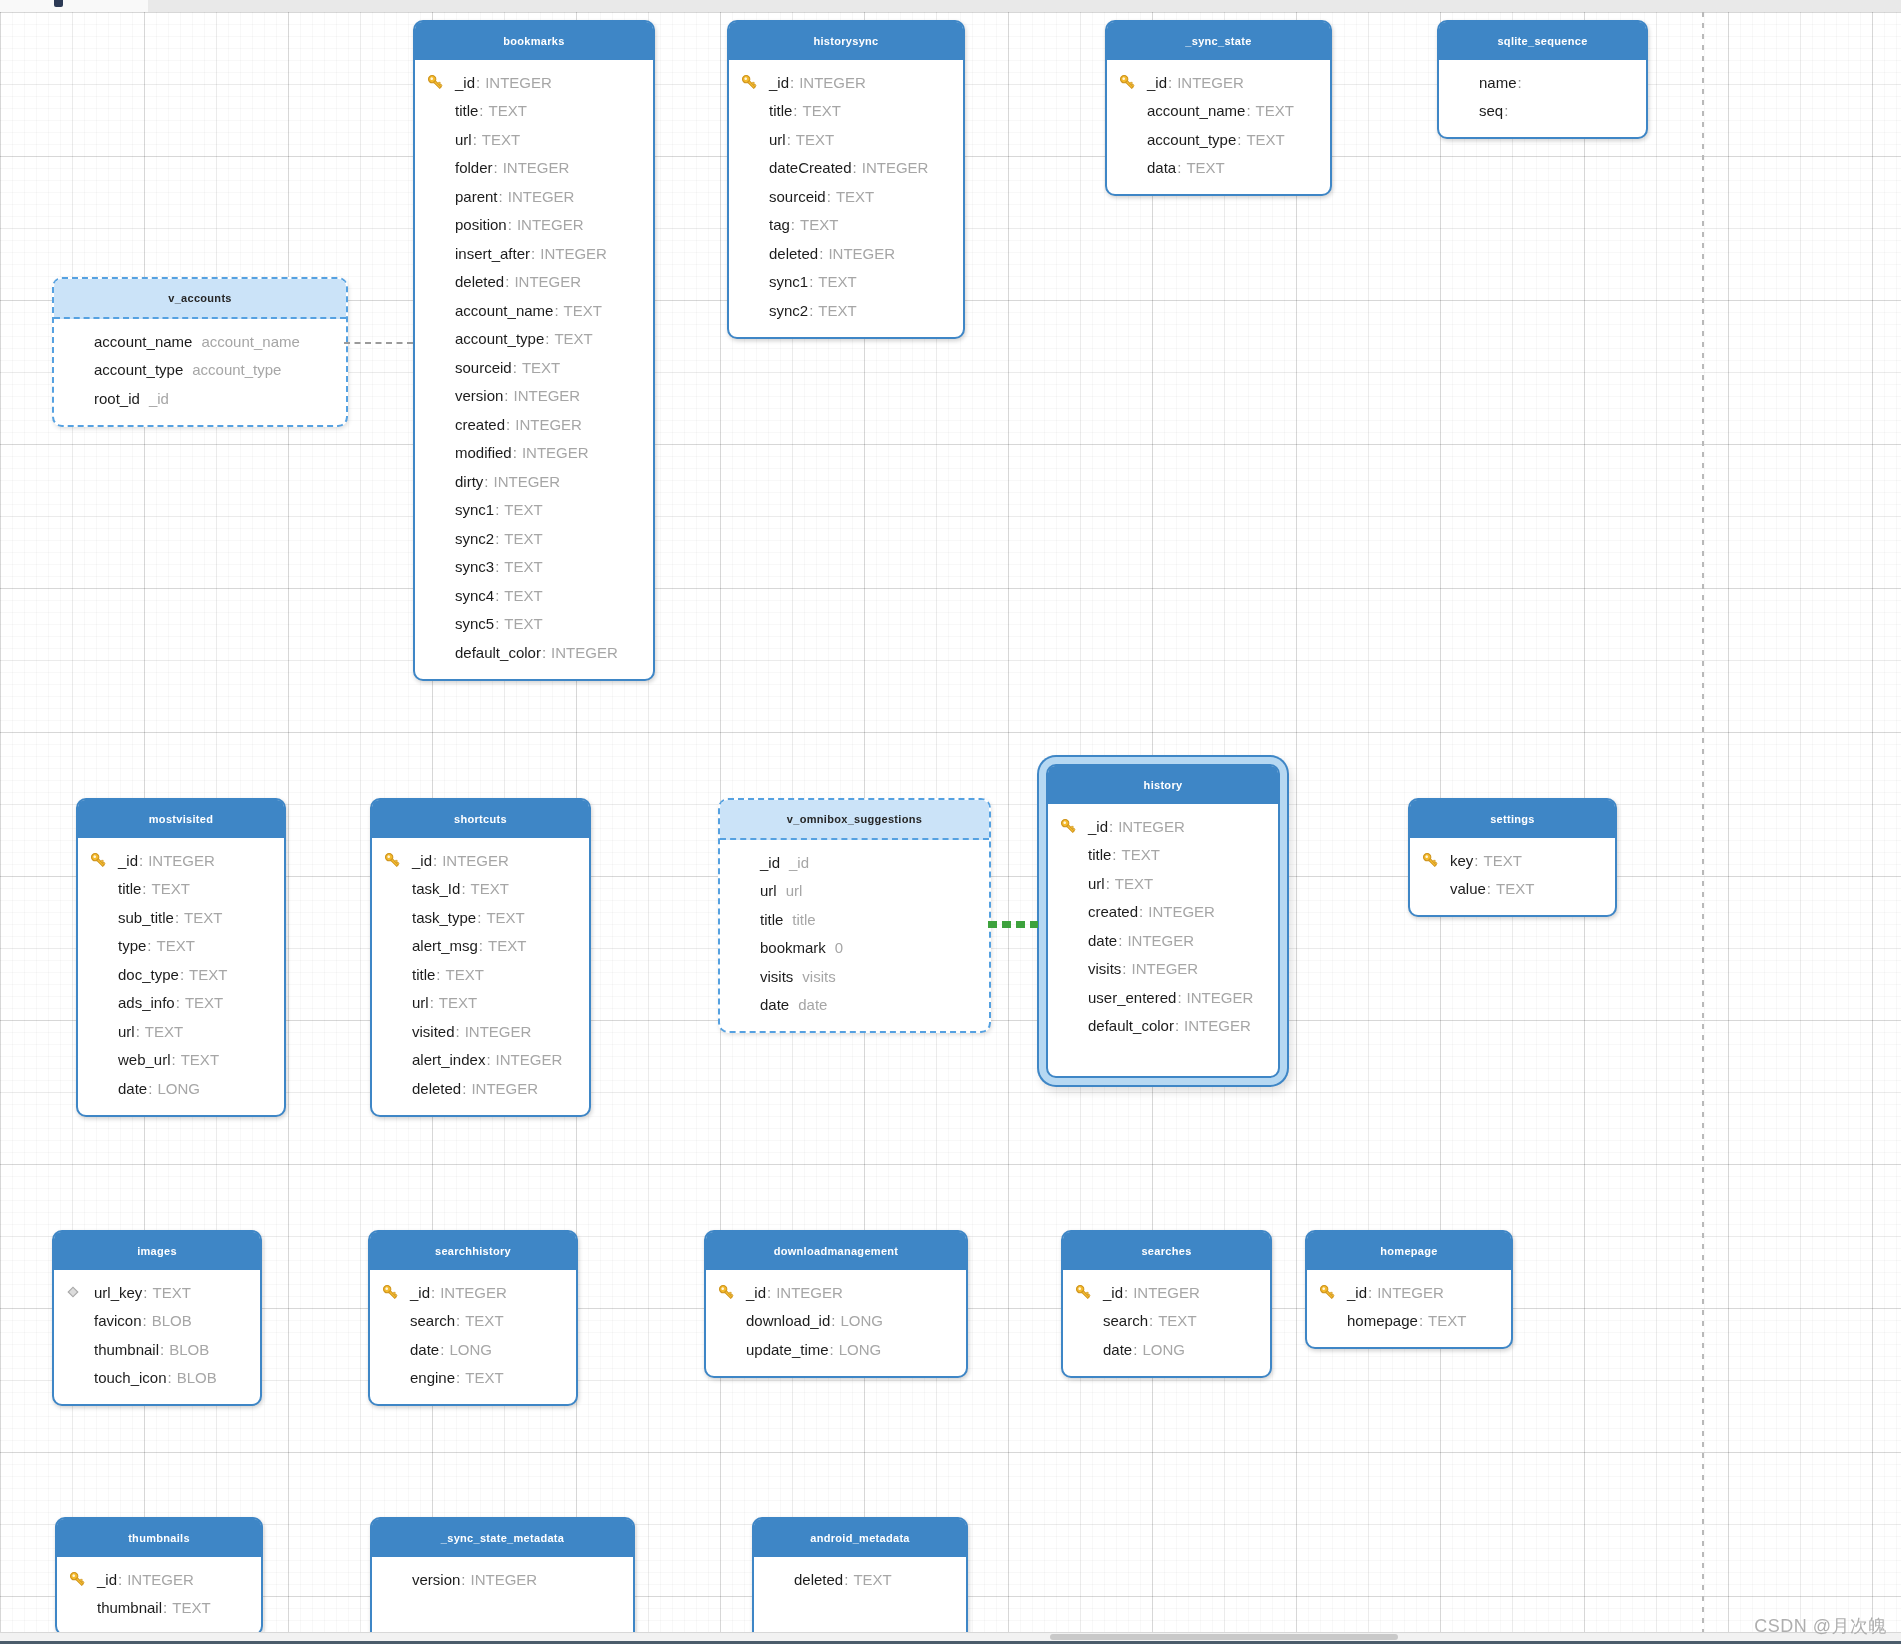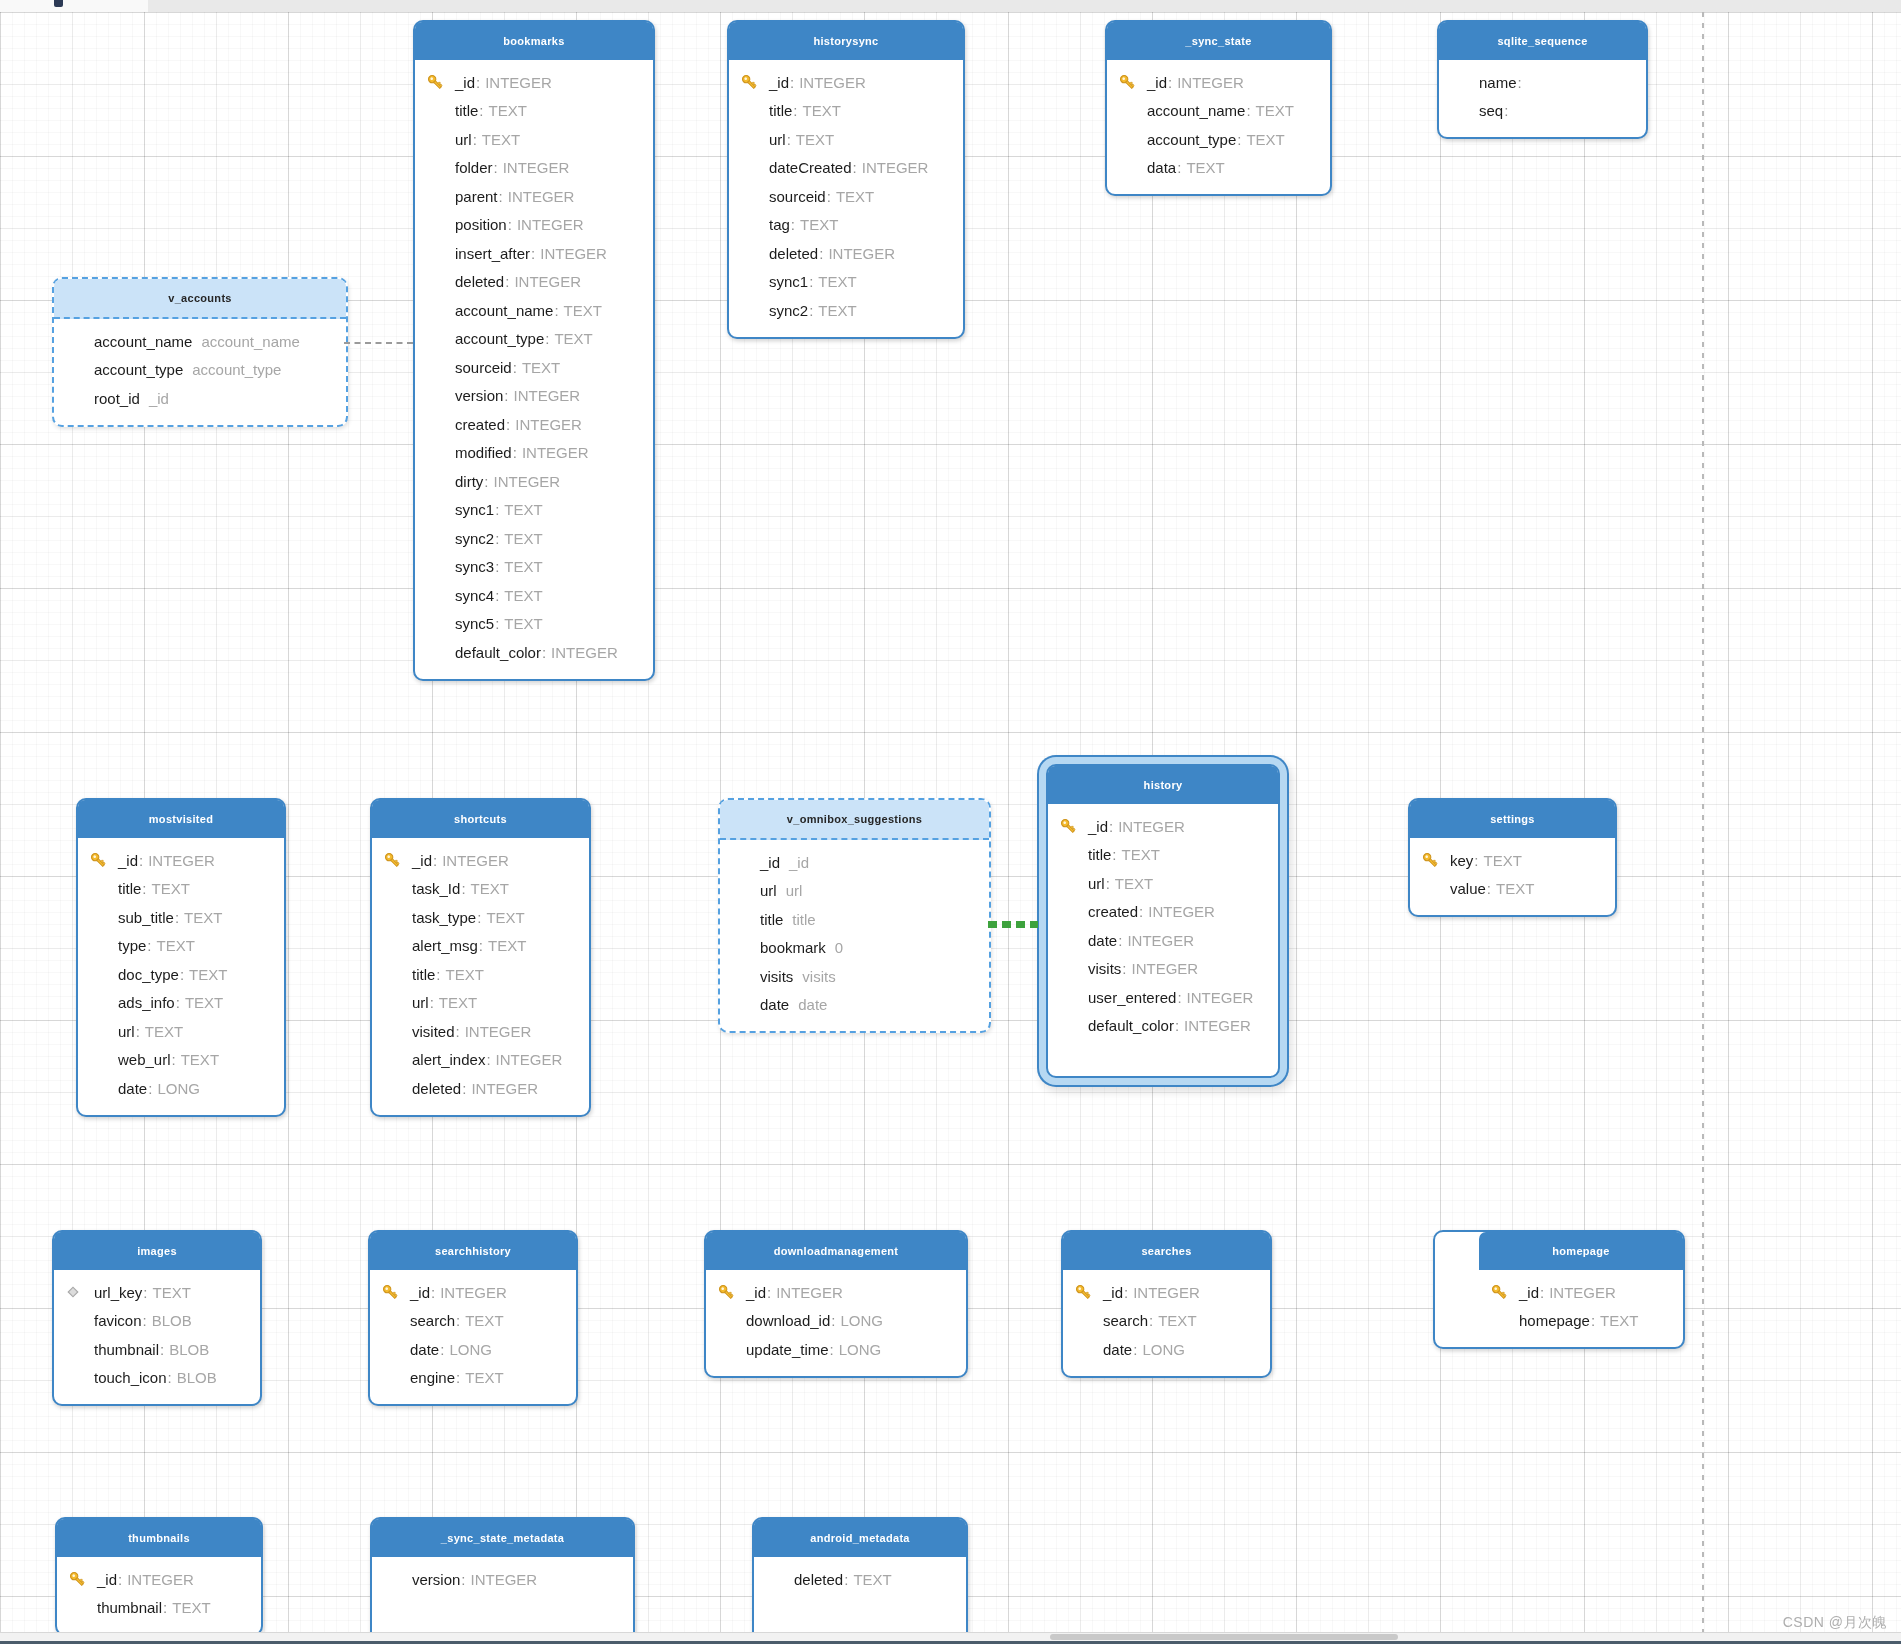--- a/index.html
+++ b/index.html
@@ -59,21 +59,21 @@
   .conn-green{position:absolute;height:7px;
      background:repeating-linear-gradient(90deg,var(--green) 0 9px,transparent 9px 14px);}
   
   #page-divider{position:absolute;width:2px;
      background:repeating-linear-gradient(180deg,#b9b9b9 0 5px,transparent 5px 11px);}
   
   #hscroll{position:absolute;left:0;top:1632px;width:1901px;height:9px;background:#f2f2f2;border-top:1px solid #d8d8d8;}
   #hscroll-thumb{position:absolute;left:1050px;top:1634px;width:348px;height:6px;background:#c9c9c9;border-radius:3px;}
   #bottom-bar{position:absolute;left:0;top:1641px;width:1901px;height:3px;background:#4b5c6b;}
   
-  #watermark{position:absolute;right:14px;top:1614px;font-size:14px;color:#aeaeae;letter-spacing:.5px;margin-left:10px;}
+  #watermark{position:absolute;right:14px;top:1614px;font-size:18px;color:#aeaeae;letter-spacing:.5px;margin-left:10px;}
 </style>
 </head>
 <body>
 
 <div id="tab-strip">
   <div class="tab-left"></div>
   <div class="favicon-dot"></div>
 </div>
 
 <div id="grid"></div>
@@ -785,21 +785,21 @@
           <span class="f-type">TEXT</span>
         </div>
         <div class="f-row">
           <span class="f-ic"></span>
           <span class="f-name">date</span>
           <span class="f-sep">:</span>
           <span class="f-type">LONG</span>
         </div>
       </div>
   </div>
-    <div class="card" style="left: 1433px; top: 1230px; width: 204px; padding-left: 44px;">
+    <div class="card" style="left: 1305px; top: 1230px; width: 204px;">
     <div class="t-head">
       <span class="t-title">homepage</span>
     </div>
     <div class="t-body">
         <div class="f-row">
           <span class="f-ic">
             <svg width="21" height="21" viewBox="0 0 24 24">
               <g transform="rotate(-45 12 12)">
                 <circle cx="12" cy="6.6" r="4.1" fill="#f5bb2d" stroke="#cf951f" stroke-width="1.4"></circle>
                 <circle cx="12" cy="5.9" r="1.5" fill="#fff6dd"></circle>

